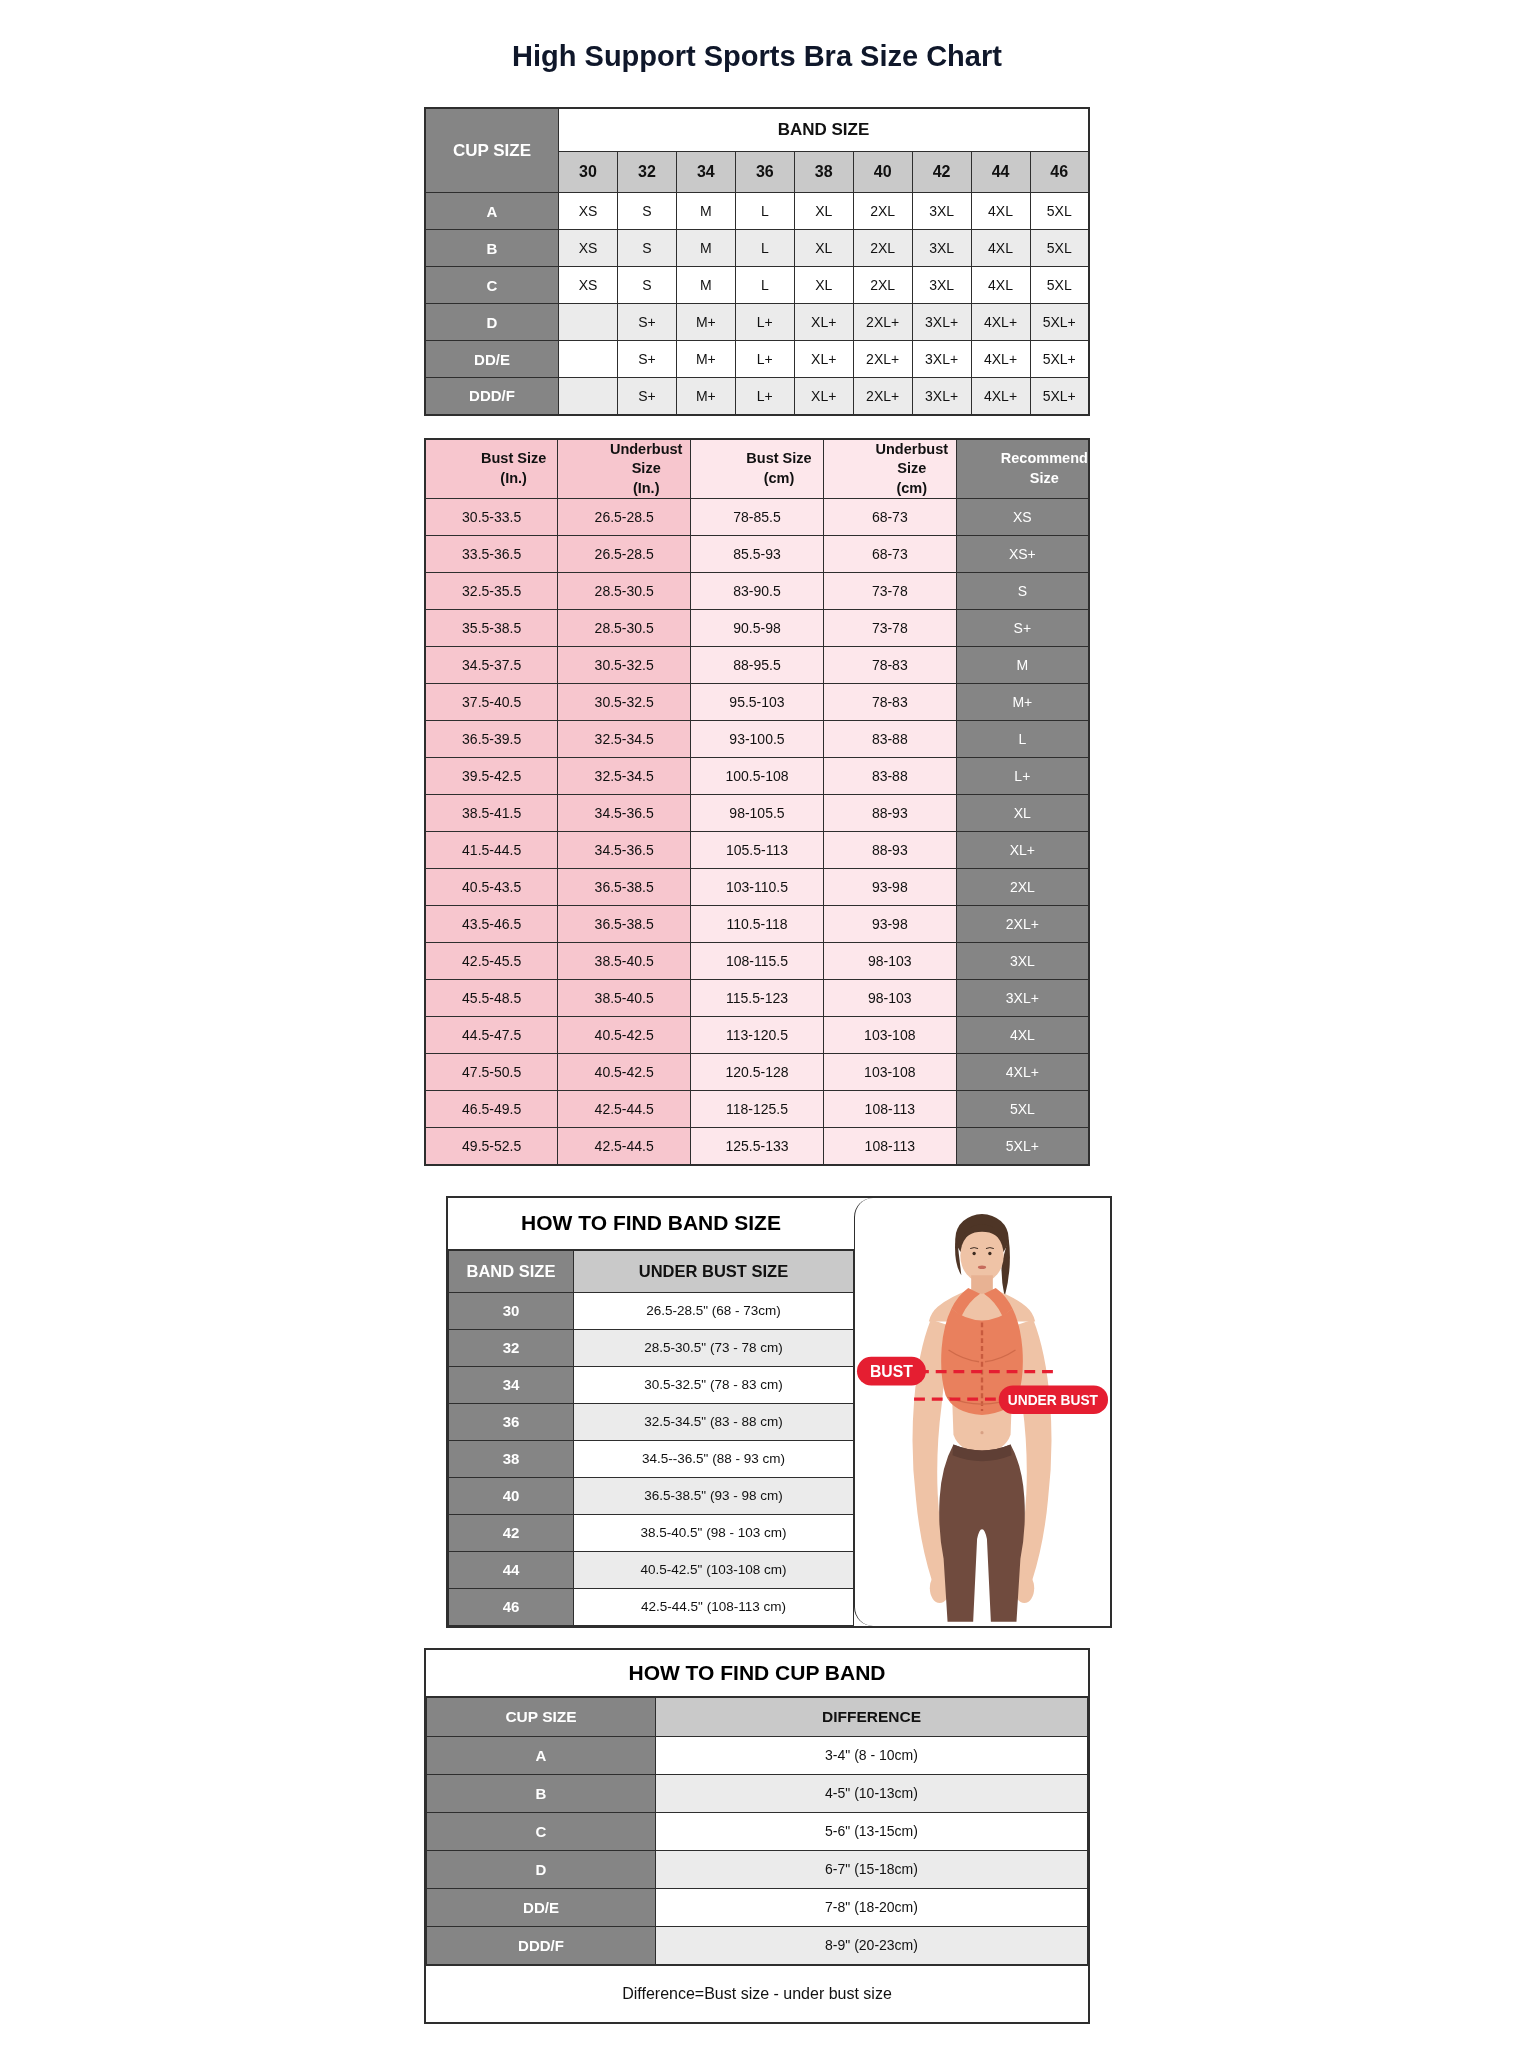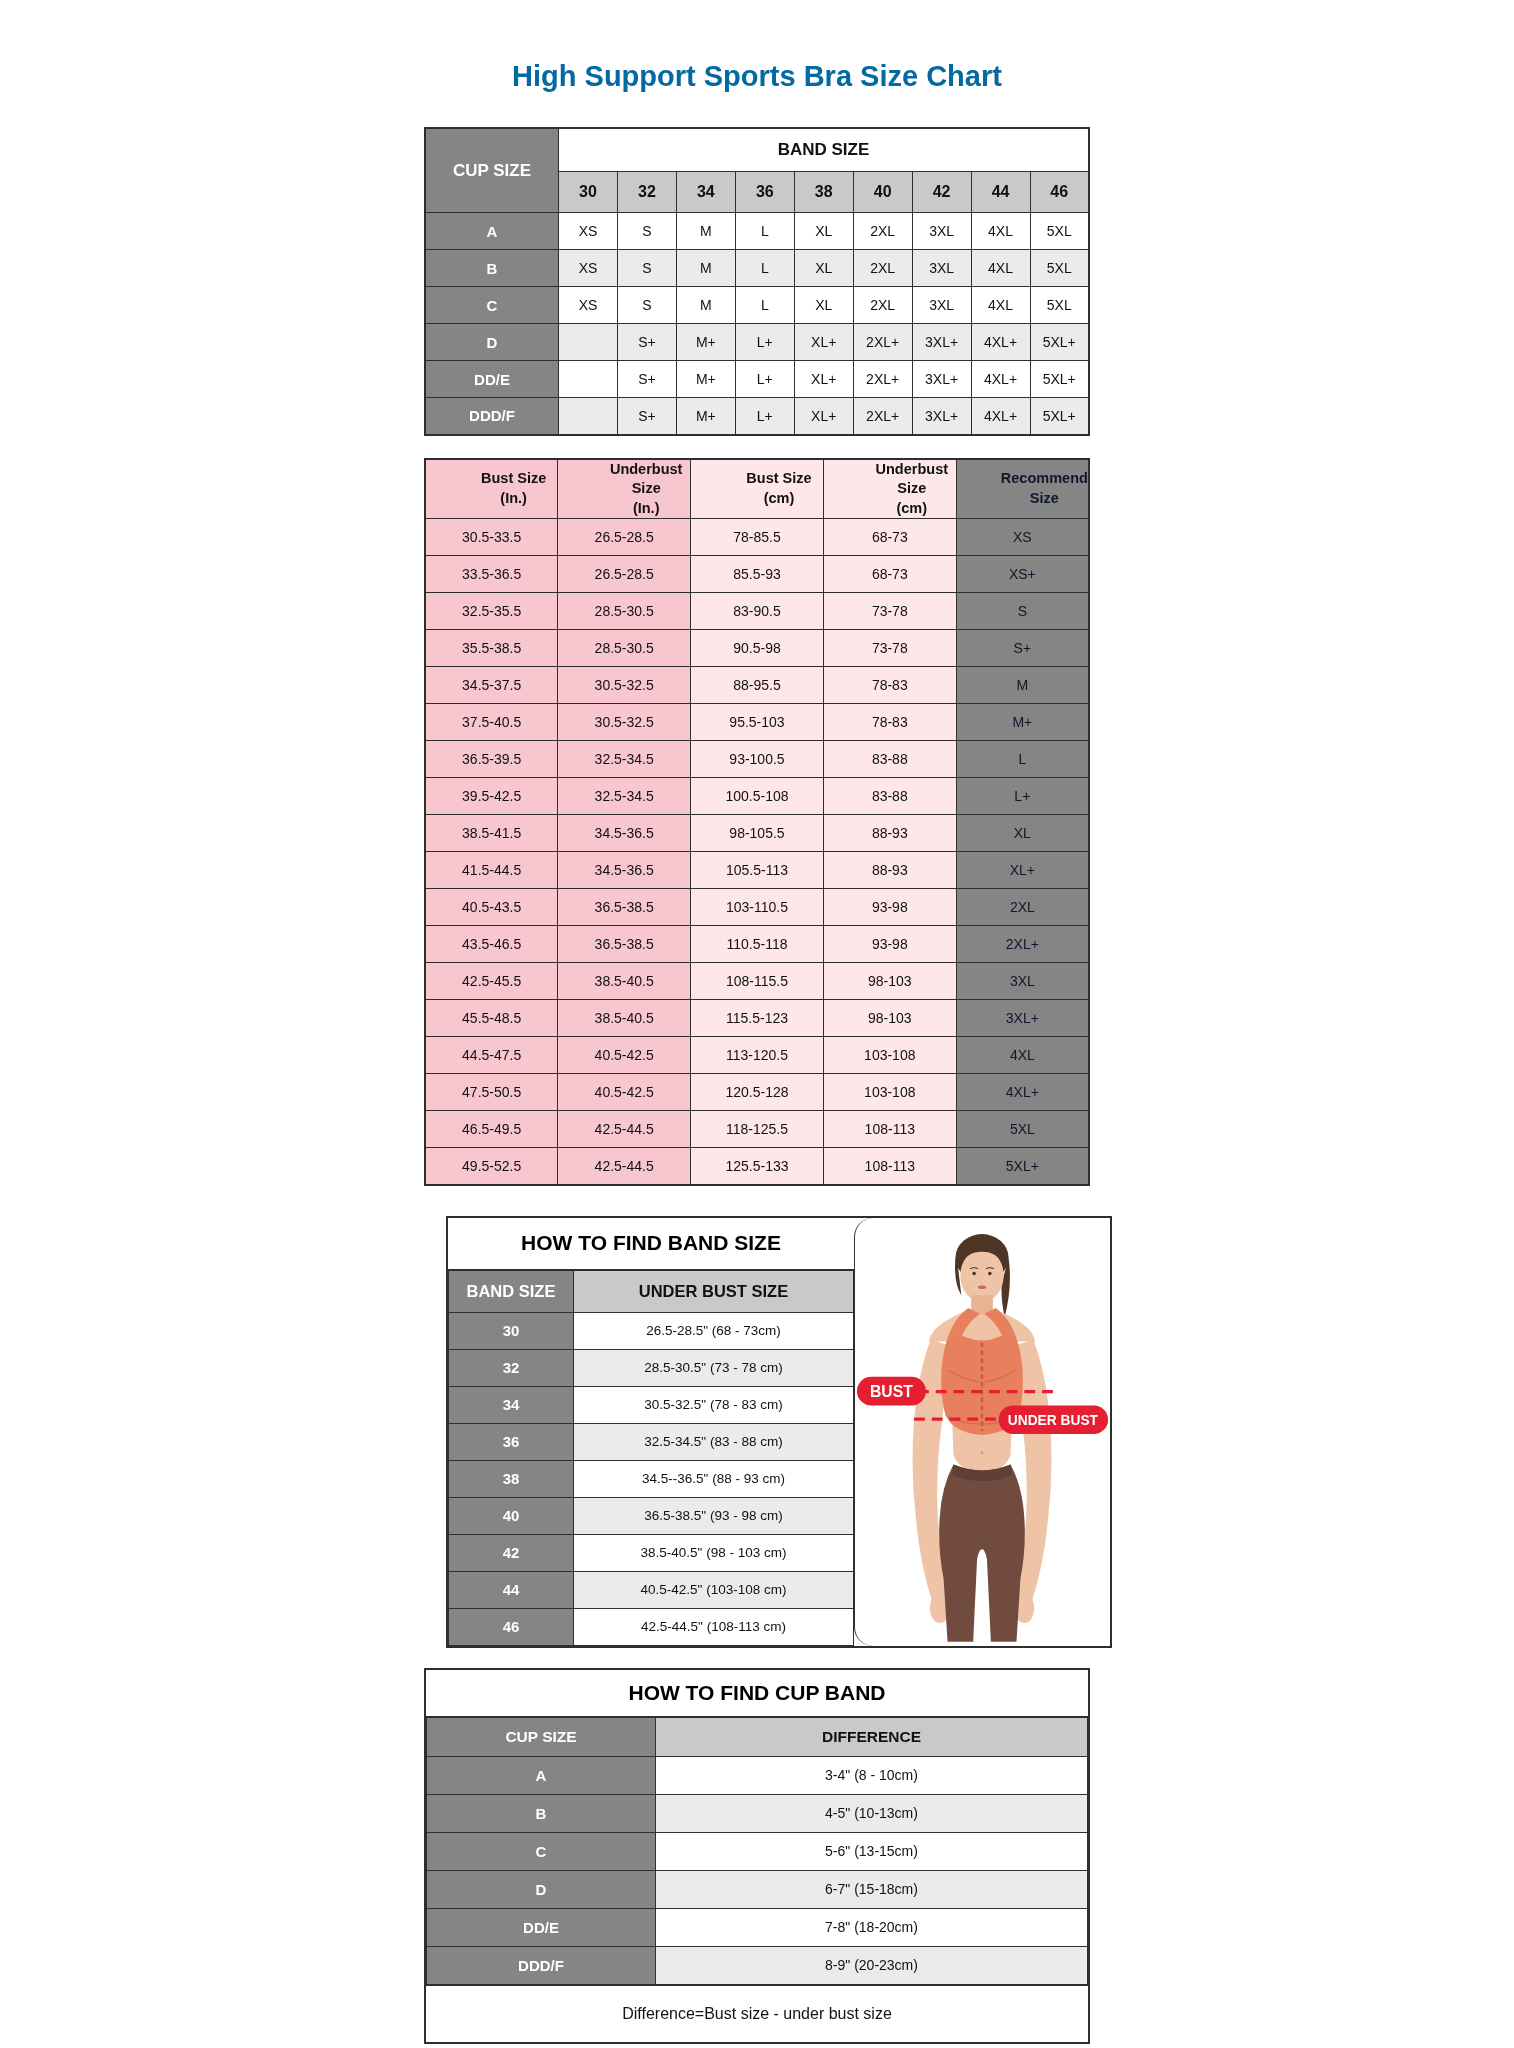--- a/index.html
+++ b/index.html
@@ -1,19 +1,19 @@
 <!DOCTYPE html>
 <html><head>
 <meta charset="utf-8">
 <style>
   html,body{margin:0;padding:0;background:#fff;}
   .page{width:1514px;height:2048px;background:#fff;overflow:hidden;
         font-family:"Liberation Sans",sans-serif;color:#111;}
   .content{width:666px;margin:0 auto;}
-  .title{margin:0;padding-top:60px;text-align:center;font-size:29px;font-weight:bold;color:#0369a1;}
+  .title{margin:0;padding-top:40px;text-align:center;font-size:29px;font-weight:bold;color:#0f172a;}
 
   table{border-collapse:collapse;width:666px;table-layout:fixed;}
   th,td{padding:0;text-align:center;vertical-align:middle;}
 
   
   .t1{margin-top:34px;border:2px solid var(--border,#2e2e2e);}
   .t1 th,.t1 td{border:1px solid var(--border,#2e2e2e);}
   .t1 .corner{width:132px;background:var(--gray_dark,#858585);color:#fff;font-size:17px;font-weight:bold;}
   .t1 .band-header{height:42px;background:#fff;font-size:17px;font-weight:bold;}
   .t1 .band-num th{height:40px;background:var(--gray_mid,#c9c9c9);font-size:16px;font-weight:bold;}
@@ -23,21 +23,21 @@
   .t1 tbody tr.alt td{background:var(--gray_alt,#ebebeb);}
 
   
   .t2{margin-top:22px;border:2px solid var(--border,#2e2e2e);}
   .t2 th,.t2 td{border:1px solid var(--border,#2e2e2e);}
   .t2 thead th{height:55px;font-size:14.5px;font-weight:bold;white-space:pre-line;line-height:1.35;padding-left:44px;}
   .t2 tbody tr{height:37px;}
   .t2 td{font-size:14px;}
   .t2 .pk1{background:var(--pink_strong,#f7c6ce);}
   .t2 .pk2{background:var(--pink_soft,#fde7eb);}
-  .t2 .rec{background:var(--gray_dark,#858585);color:#0f172a;}
+  .t2 .rec{background:var(--gray_dark,#858585);color:#ffffff;}
 
   
   .sec3{margin-top:30px;width:662px;border:2px solid var(--border,#2e2e2e);display:flex;margin-left:22px;}
   .sec3-left{width:406px;flex:0 0 406px;}
   .sec-title{height:51px;display:flex;align-items:center;justify-content:center;
              font-size:21px;font-weight:bold;border-bottom:1px solid var(--border,#2e2e2e);background:#fff;color:#000;}
   .t3{width:406px;}
   .t3 th,.t3 td{border:1px solid var(--border,#2e2e2e);}
   .t3 thead th{height:41px;font-size:16.5px;font-weight:bold;}
   .t3 thead th:first-child{background:var(--gray_dark,#858585);color:#fff;width:124px;}

